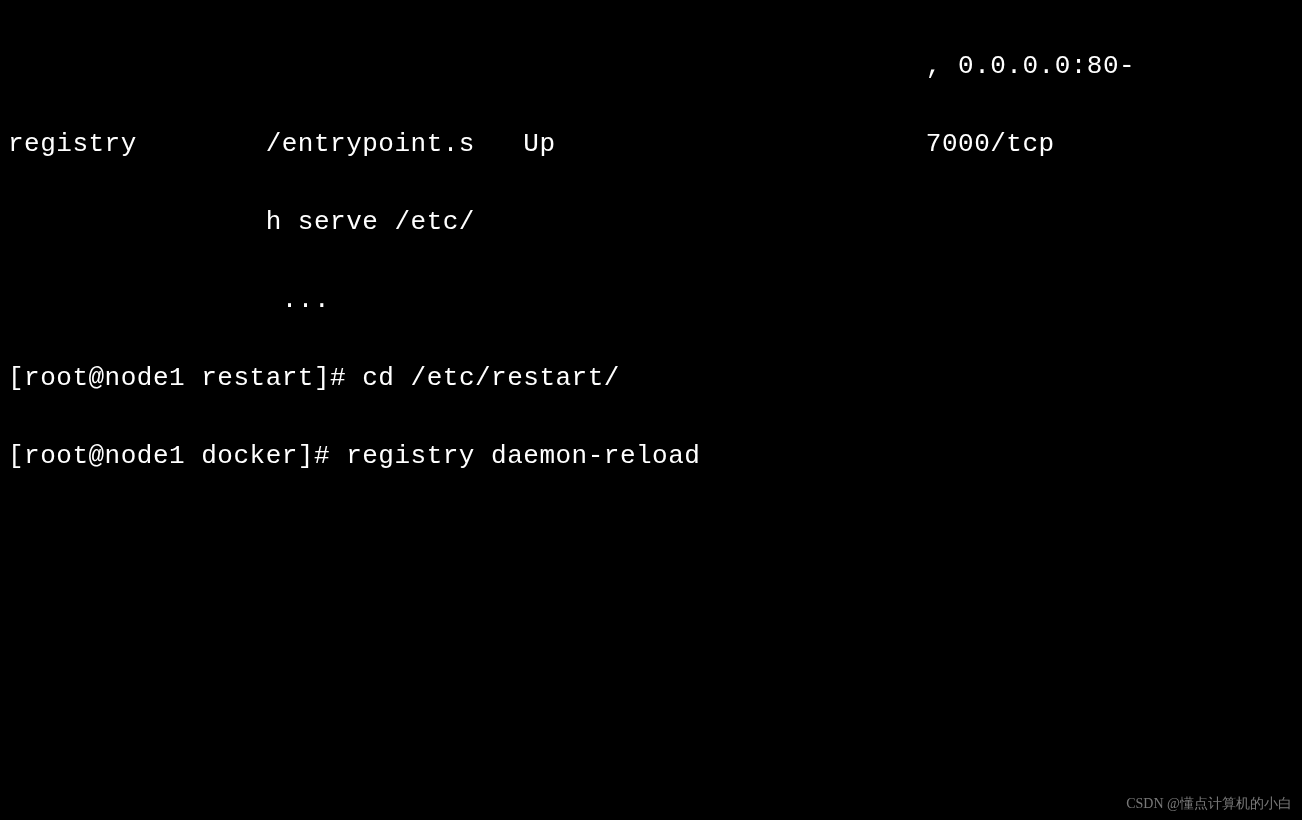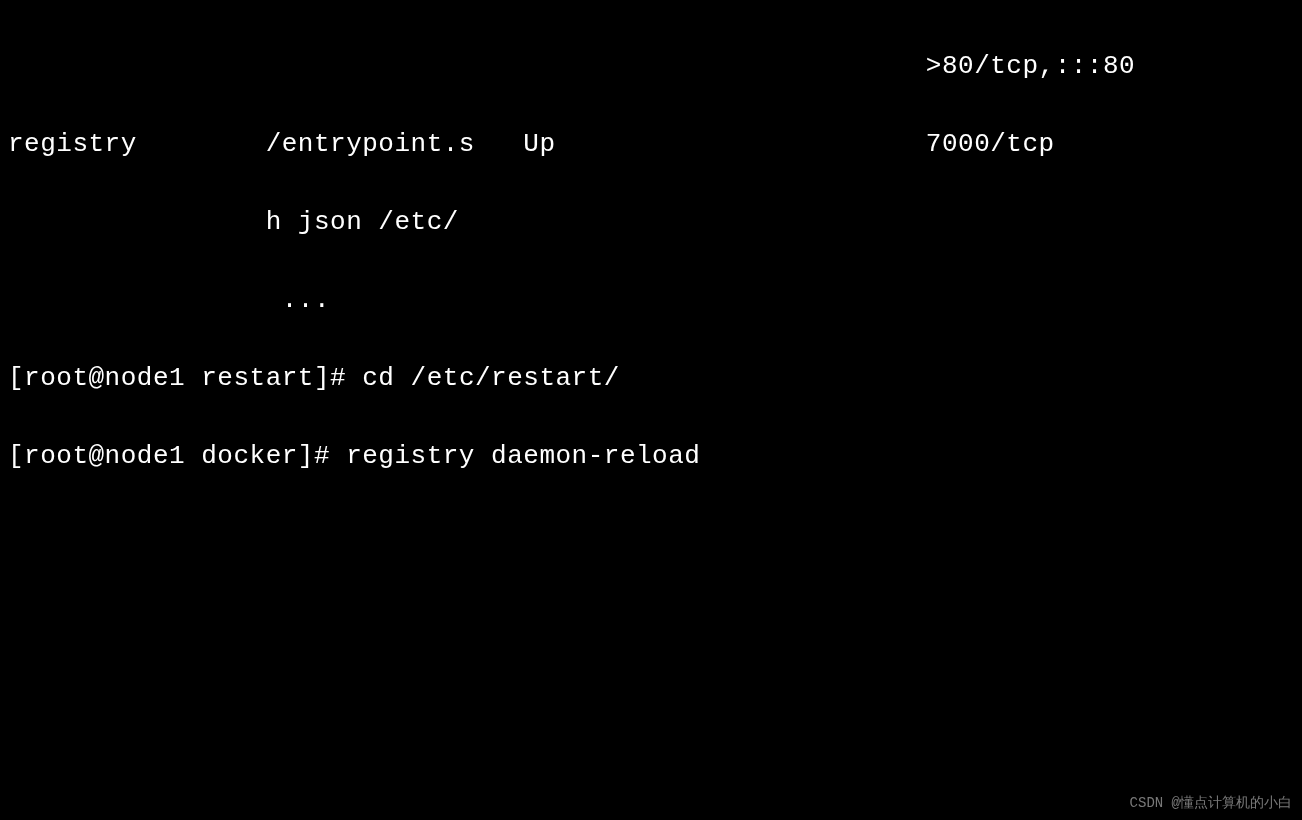--- a/index.html
+++ b/index.html
@@ -27,31 +27,31 @@
   .line {
     display: block;
     min-height: 1.5em;
   }
   .watermark {
     position: absolute;
     right: 10px;
     bottom: 6px;
     color: rgba(200, 200, 200, 0.6);
     font-size: 14px;
-    font-family: Liberation Mono, monospace;
+    font-family: Liberation Serif, serif;
     letter-spacing: 0;
   }
 </style>
 </head>
 <body>
 
 <div class="terminal">
-<span class="line">                                                         &gt;80/tcp,:::80</span>
+<span class="line">                                                         , 0.0.0.0:80-</span>
 <span class="line">registry        /entrypoint.s   Up                       7000/tcp</span>
-<span class="line">                h json /etc/</span>
+<span class="line">                h serve /etc/</span>
 <span class="line">                 ...</span>
 <span class="line"><span>[root@node1 restart]# </span><span>cd /etc/restart/</span></span>
 <span class="line"><span>[root@node1 docker]# </span><span>registry daemon-reload</span></span>
 
 
 
 
 
 
 

